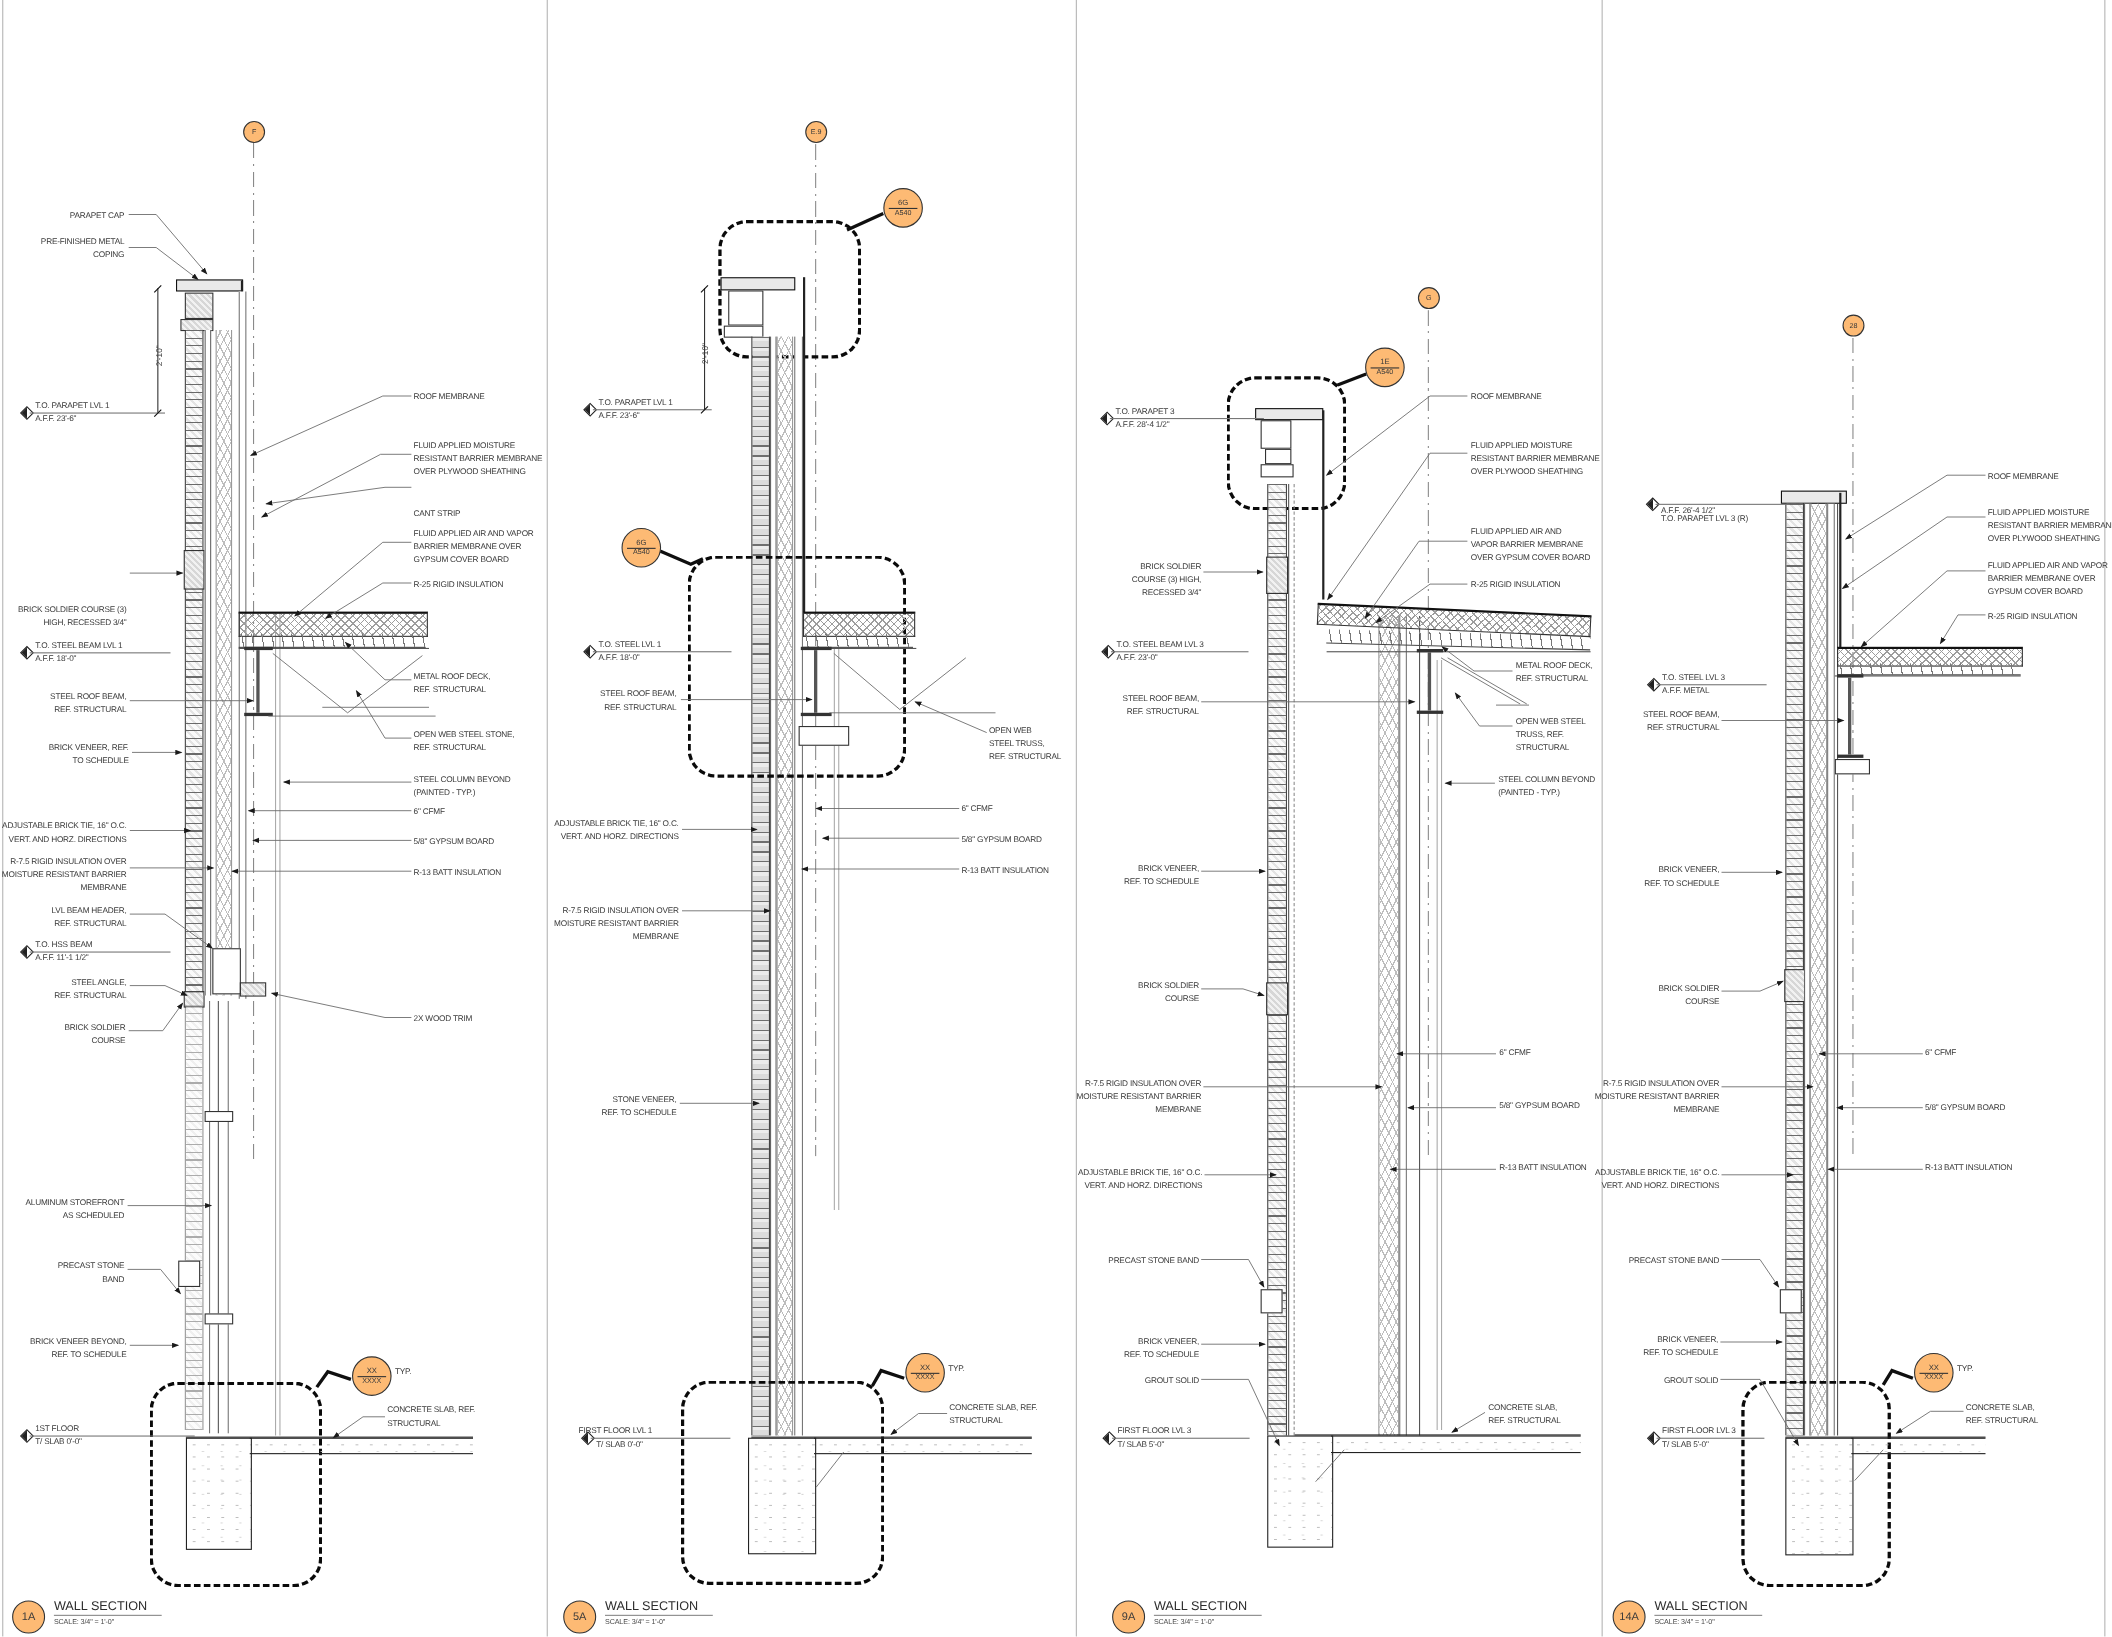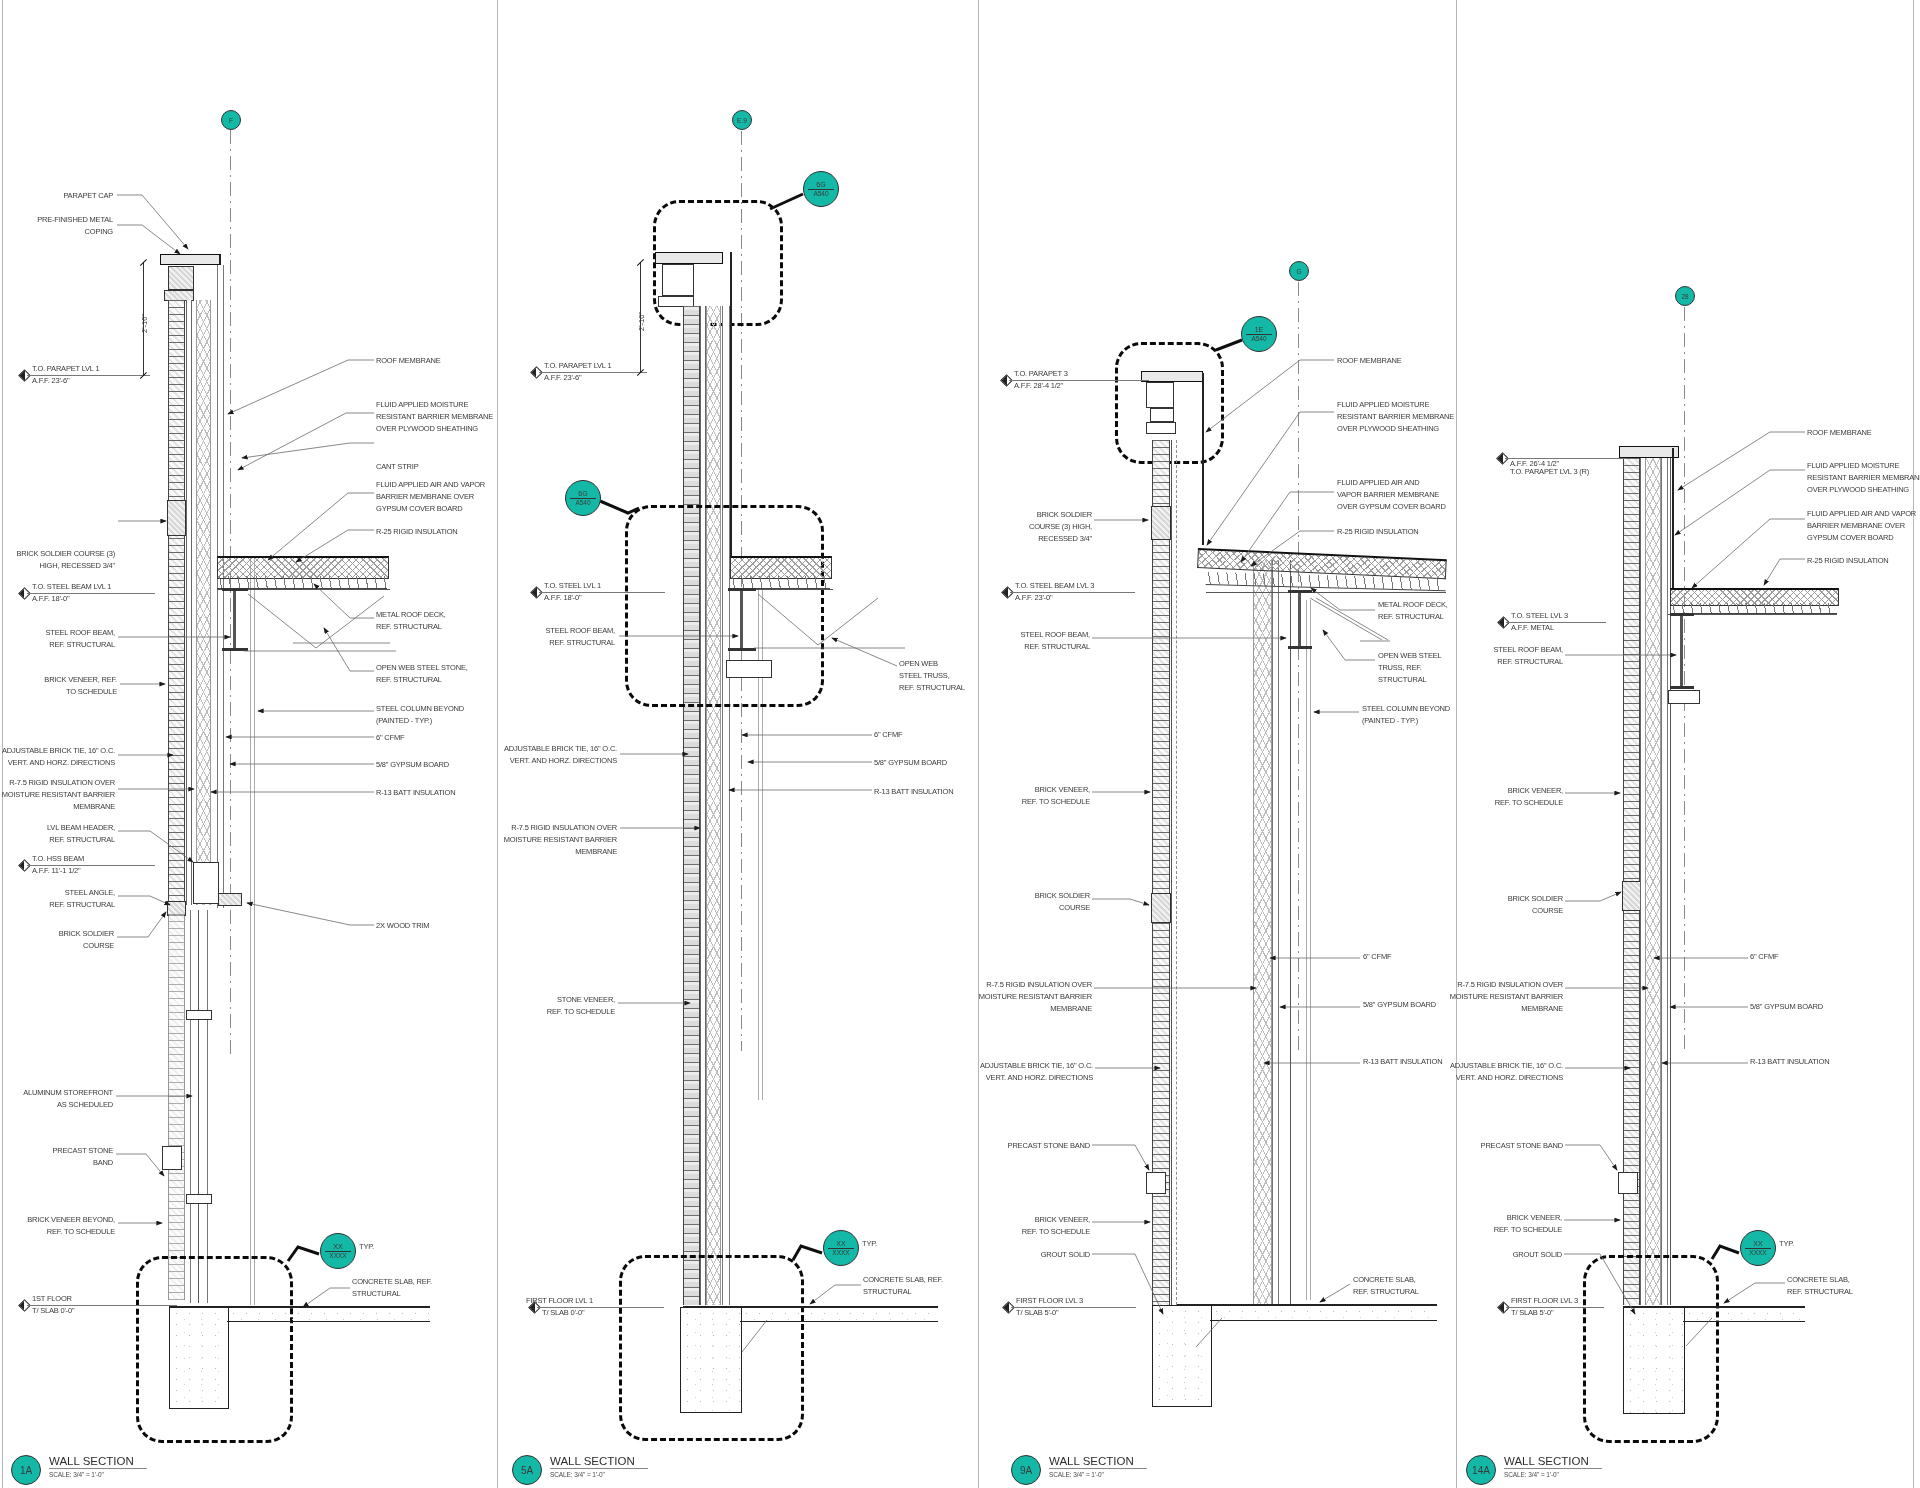--- a/index.html
+++ b/index.html
@@ -29,21 +29,21 @@
   .sheath{position:absolute;width:4px;background:#fff;border-left:1px solid #666;border-right:1px solid #666;}
   .gyp{position:absolute;background:#fff;border-left:1px solid #777;border-right:1px solid #777;}
   .col{position:absolute;width:3px;border-left:1px solid #ababab;border-right:1px solid #ababab;}
   .cav{position:absolute;width:0;border-left:1px dashed #8d8d8d;}
   .dbox{position:absolute;border:3.5px dashed #0a0a0a;border-radius:26px;}
   .spk{position:absolute;border:1.4px solid #222;
      background-image:radial-gradient(#b9b9b9 0.9px,transparent 1px),radial-gradient(#cfcfcf 0.8px,transparent 1px);
      background-size:13px 11px,17px 13px;background-position:0 0,6px 5px;}
   .blk{position:absolute;border:1px solid #333;background:repeating-linear-gradient(45deg,#d7d7d7 0 2px,#f2f2f2 2px 4px);}
   .capbar{position:absolute;border:1.2px solid #111;background:#e9e9e9;}
-  .circ{position:absolute;border:1px solid #333;border-radius:50%;background:#14b8a6;display:flex;align-items:center;justify-content:center;}
+  .circ{position:absolute;border:1px solid #333;border-radius:50%;background:#fdba74;display:flex;align-items:center;justify-content:center;}
   .titleTxt{position:absolute;font-size:11.5px;letter-spacing:0;color:#2d2d2d;white-space:pre;}
   .scaleTxt{position:absolute;font-size:6.5px;letter-spacing:-0.1px;color:#4a4a4a;white-space:pre;}
   .dimTxt{position:absolute;font-size:7.5px;color:#3a3a3a;transform:rotate(-90deg);transform-origin:left top;white-space:pre;}
   .dia{position:absolute;width:7px;height:7px;border:1px solid #222;transform:rotate(45deg);
        background:linear-gradient(45deg,#222 50%,#fff 50%);}
   svg.ov{position:absolute;left:0;top:0;}
 </style>
 </head>
 <body>
 

